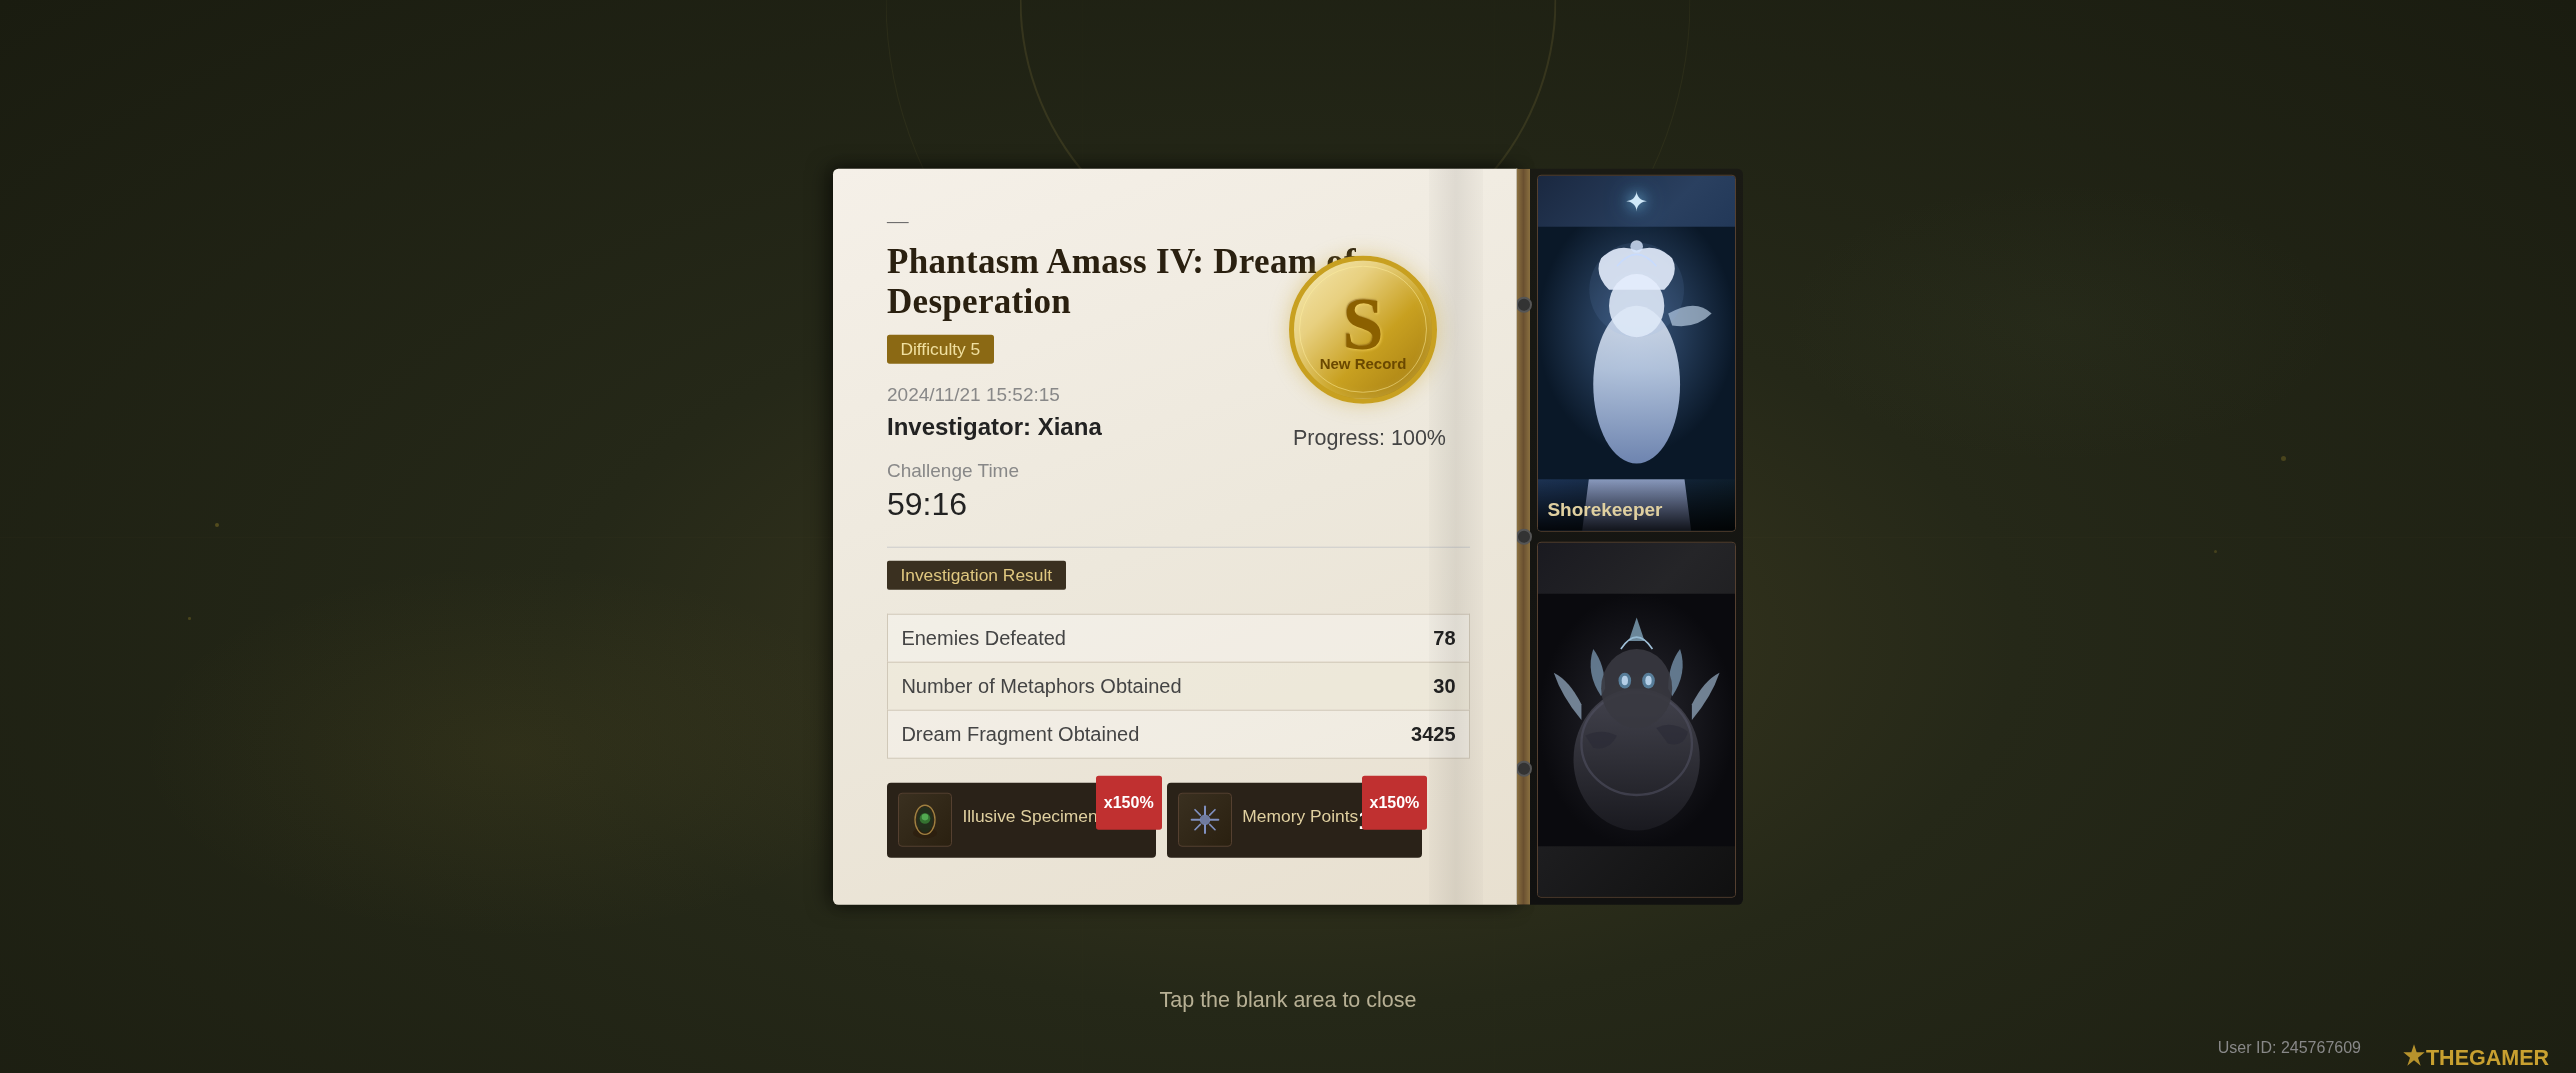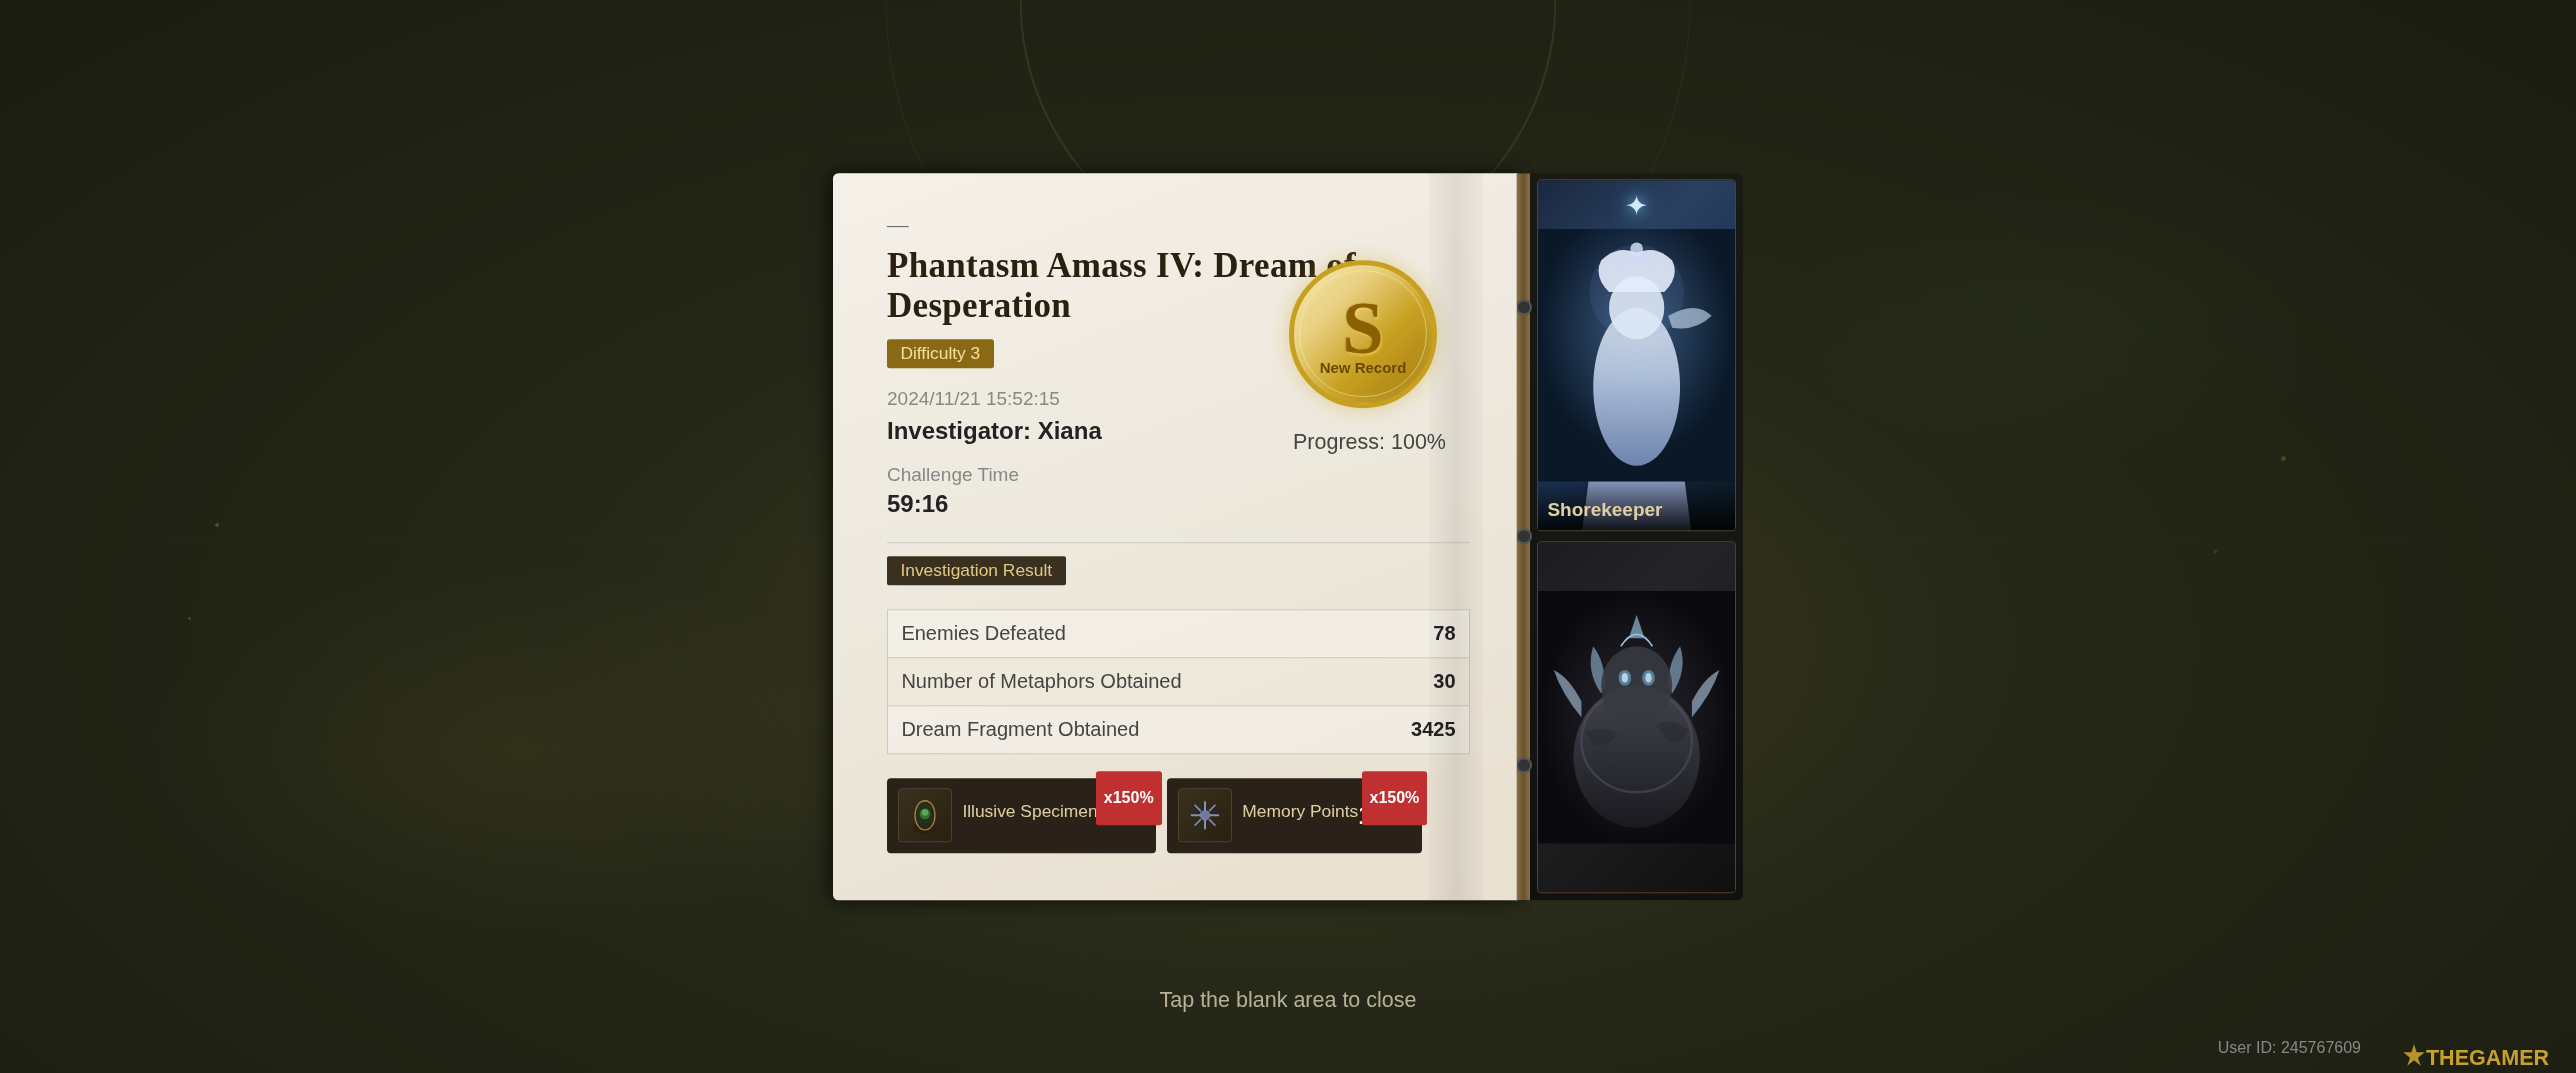--- a/index.html
+++ b/index.html
@@ -104,22 +104,22 @@
     }
 
     .challenge-time-label {
       font-size: 19px;
       color: #888;
       margin-bottom: 4px;
       font-family: Arial, sans-serif;
     }
 
     .challenge-time-value {
-      font-size: 24px;
-      font-weight: bold;
+      font-size: 32px;
+      font-weight: normal;
       color: #222;
       margin-bottom: 24px;
       font-family: Arial, sans-serif;
     }
 
     
     .rank-circle-container {
       position: absolute;
       top: 87px;
       right: 67px;
@@ -521,21 +521,21 @@
 <div class="particle" style="width:5.4px;height:5.4px;left:2281px;top:456px;opacity:0.4;"></div>
 <div class="particle" style="width:3.4px;height:3.4px;left:2214px;top:550px;opacity:0.35;"></div>
 
 <div class="main-container">
 
   <div class="result-panel">
     <div class="paper-fold"></div>
 
     <div class="panel-dash">—</div>
     <div class="panel-title">Phantasm Amass IV: Dream of Desperation</div>
-    <div class="difficulty-badge">Difficulty 3</div>
+    <div class="difficulty-badge">Difficulty 5</div>
 
     
     <div class="rank-circle-container">
       <div class="rank-circle">
         <span class="rank-letter">S</span>
         <span class="rank-label">New Record</span>
       </div>
       <div class="progress-text">Progress: 100%</div>
     </div>
 

